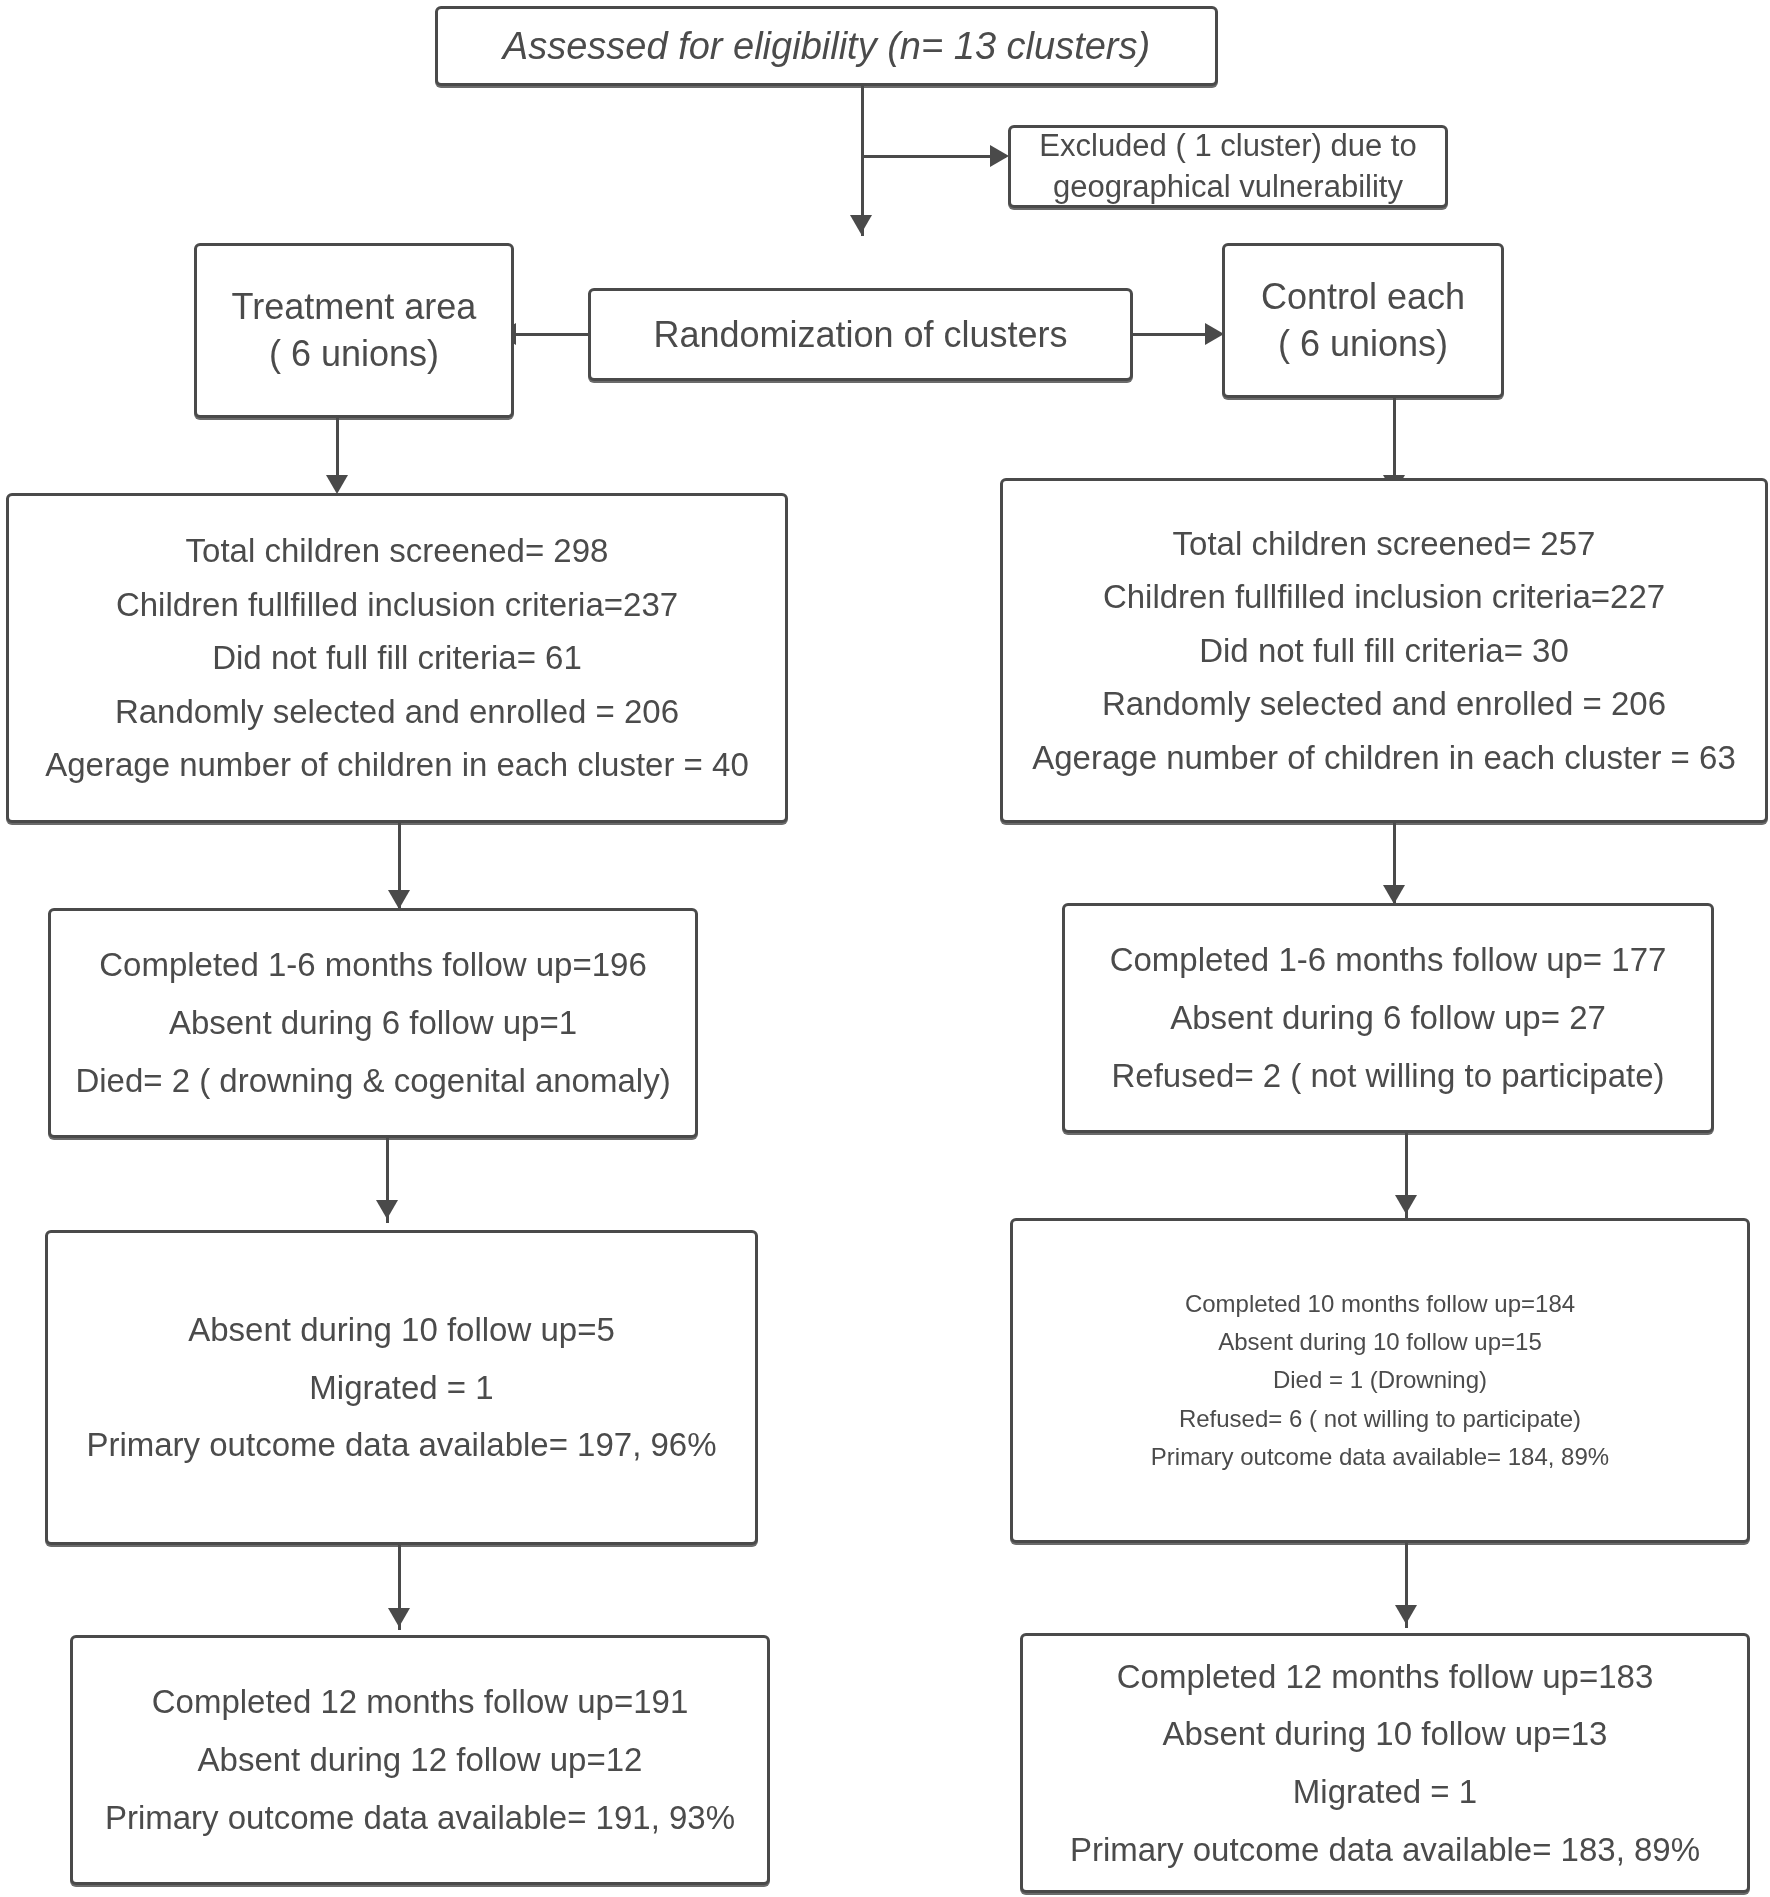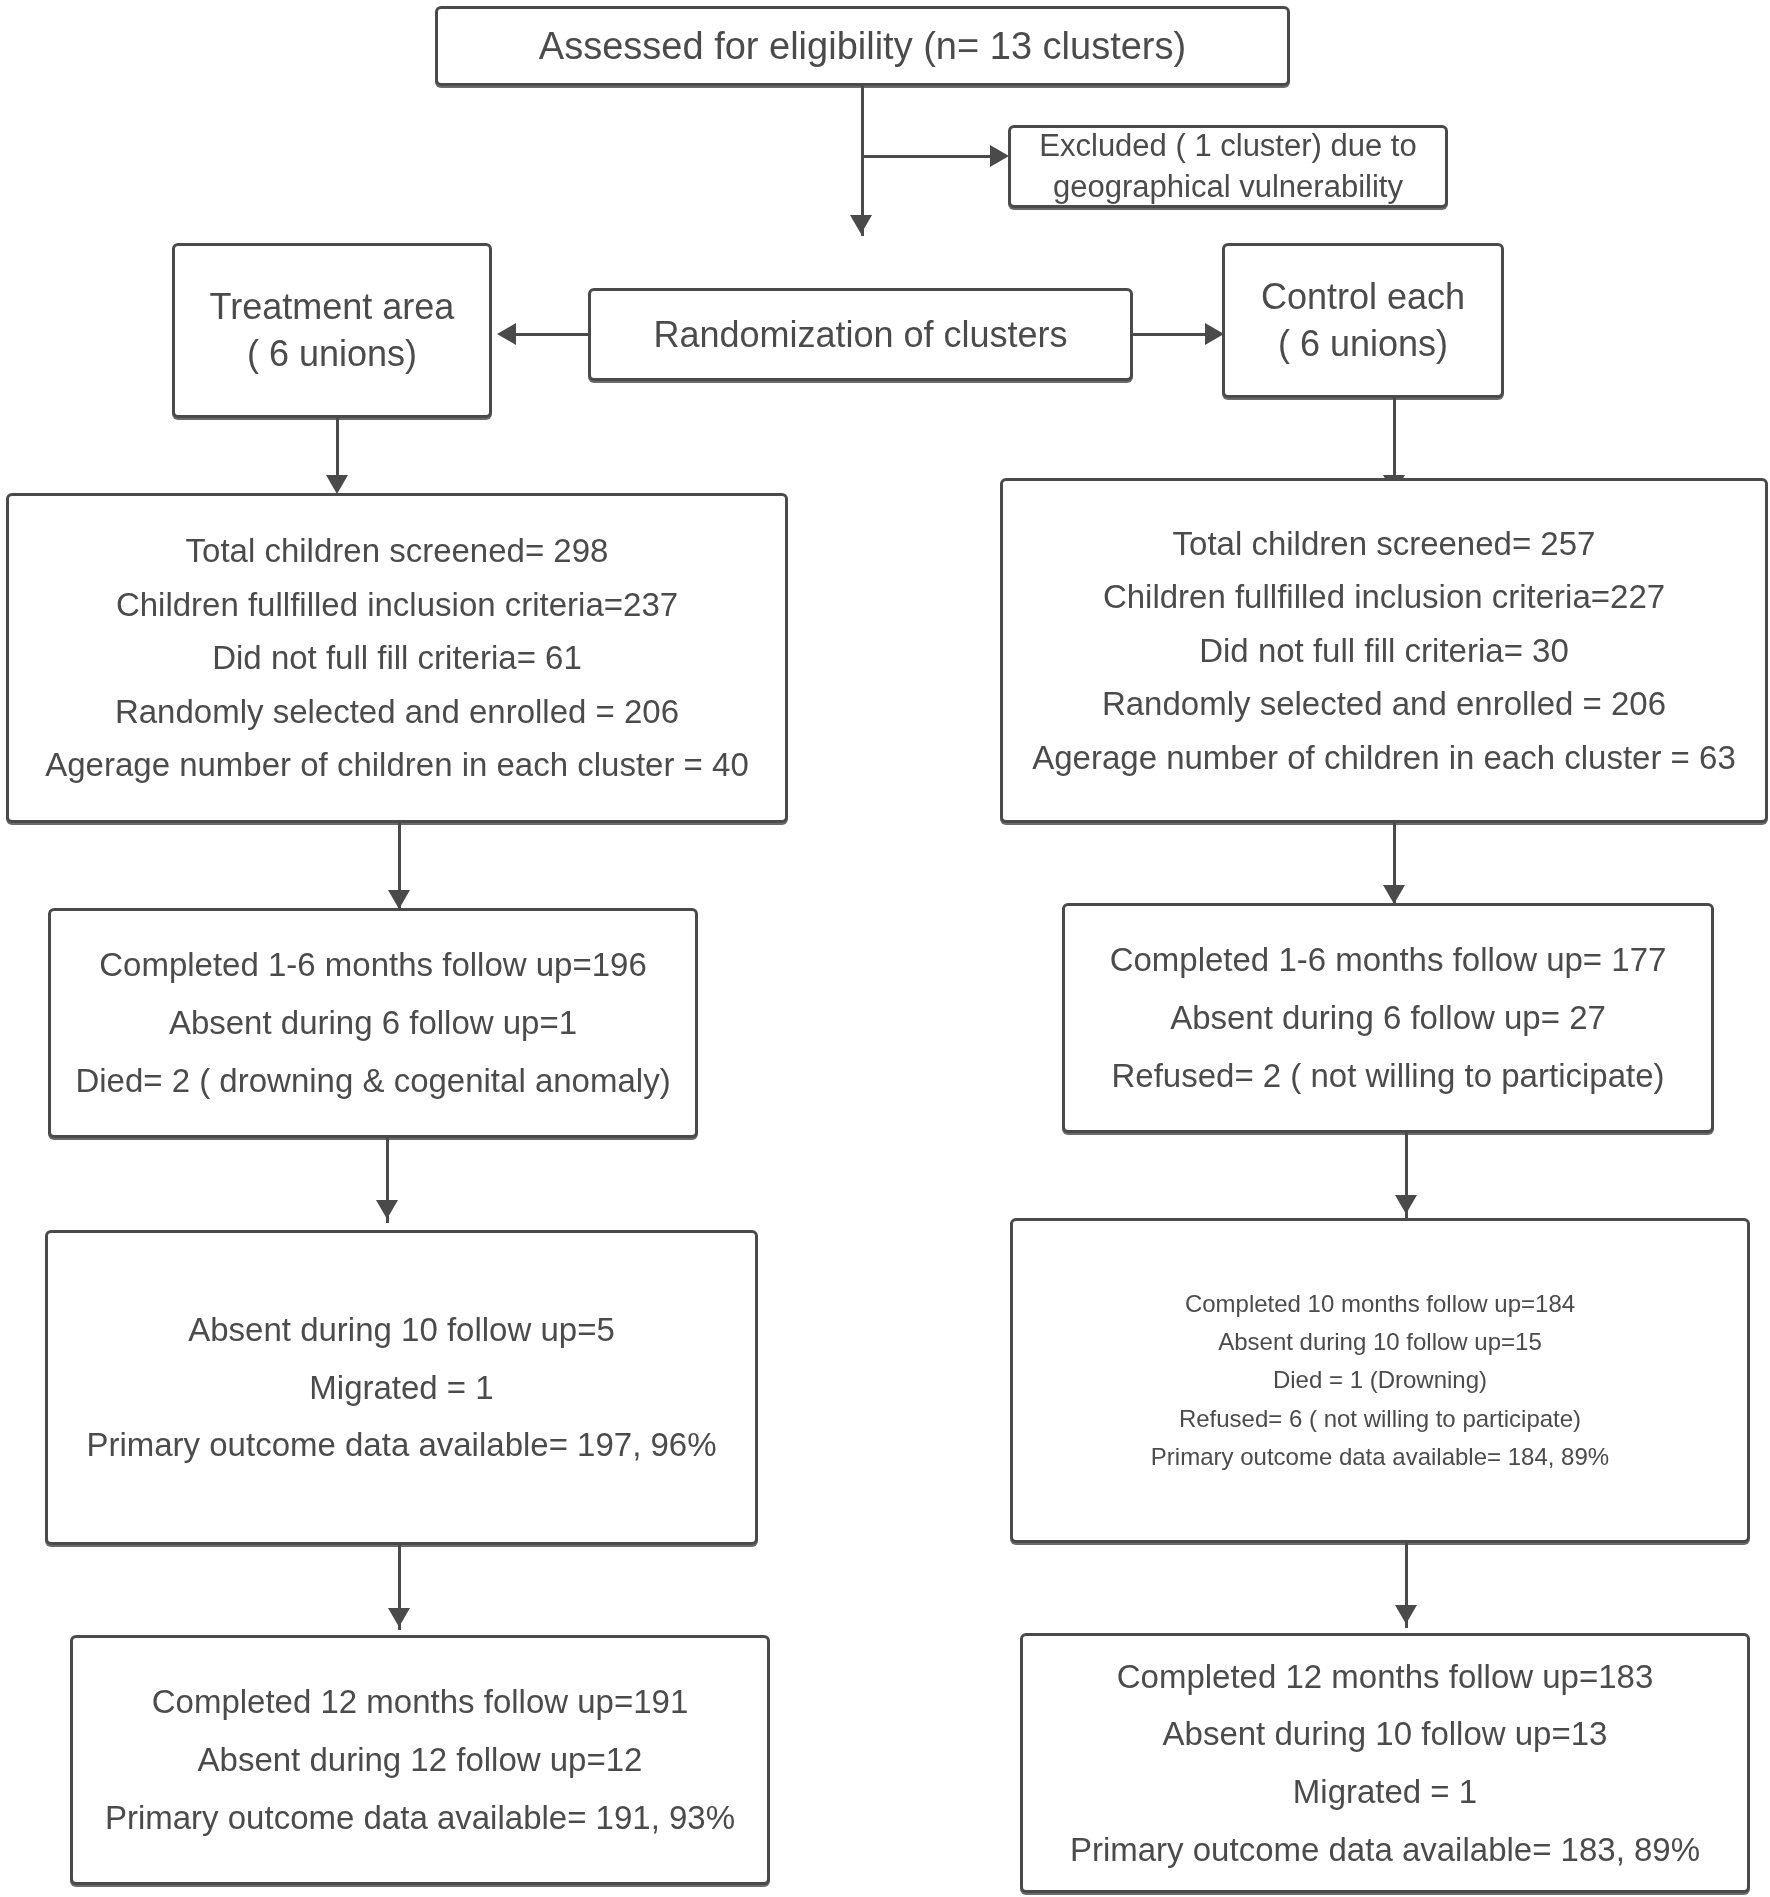--- a/index.html
+++ b/index.html
@@ -73,21 +73,21 @@
     border-top: 11px solid transparent;
     border-bottom: 11px solid transparent;
     border-right: 19px solid #4a4a4a;
   }
 </style>
 </head>
 <body>
 
 <div id="canvas">
 
-  <div class="box t-top" style="left:435px; top:6px; width:855px; height:80px;">
+  <div class="box t-top" style="left:435px; top:6px; width:783px; height:80px;font-style:italic;">
     <span class="line">Assessed for eligibility (n= 13 clusters)</span>
   </div>
 
   <div class="vline" style="left:861px; top:86px; height:150px;"></div>
   <div class="arrow-down" style="left:850px; top:215px;"></div>
 
   <div class="hline" style="left:861px; top:155px; width:145px;"></div>
   <div class="arrow-right" style="left:990px; top:145px;"></div>
 
   <div class="box t-excl" style="left:1008px; top:125px; width:440px; height:83px;">
@@ -98,21 +98,21 @@
   <div class="box t-rand" style="left:588px; top:288px; width:545px; height:93px;">
     <span class="line">Randomization of clusters</span>
   </div>
 
   <div class="hline" style="left:508px; top:333px; width:82px;"></div>
   <div class="arrow-left" style="left:497px; top:323px;"></div>
 
   <div class="hline" style="left:1131px; top:333px; width:82px;"></div>
   <div class="arrow-right" style="left:1205px; top:323px;"></div>
 
-  <div class="box t-arm" style="left:172px; top:243px; width:320px; height:175px;">
+  <div class="box t-arm" style="left:194px; top:243px; width:320px; height:175px;">
     <span class="line">Treatment  area</span>
     <span class="line">( 6 unions)</span>
   </div>
 
   <div class="box t-arm" style="left:1222px; top:243px; width:282px; height:155px;">
     <span class="line">Control each</span>
     <span class="line">( 6 unions)</span>
   </div>
 
   <div class="vline" style="left:336px; top:418px; width:3px; height:70px;"></div>

